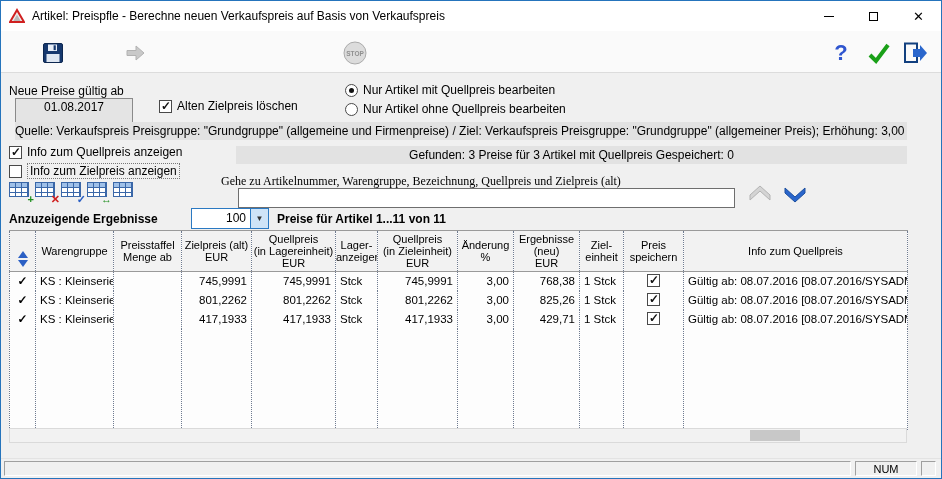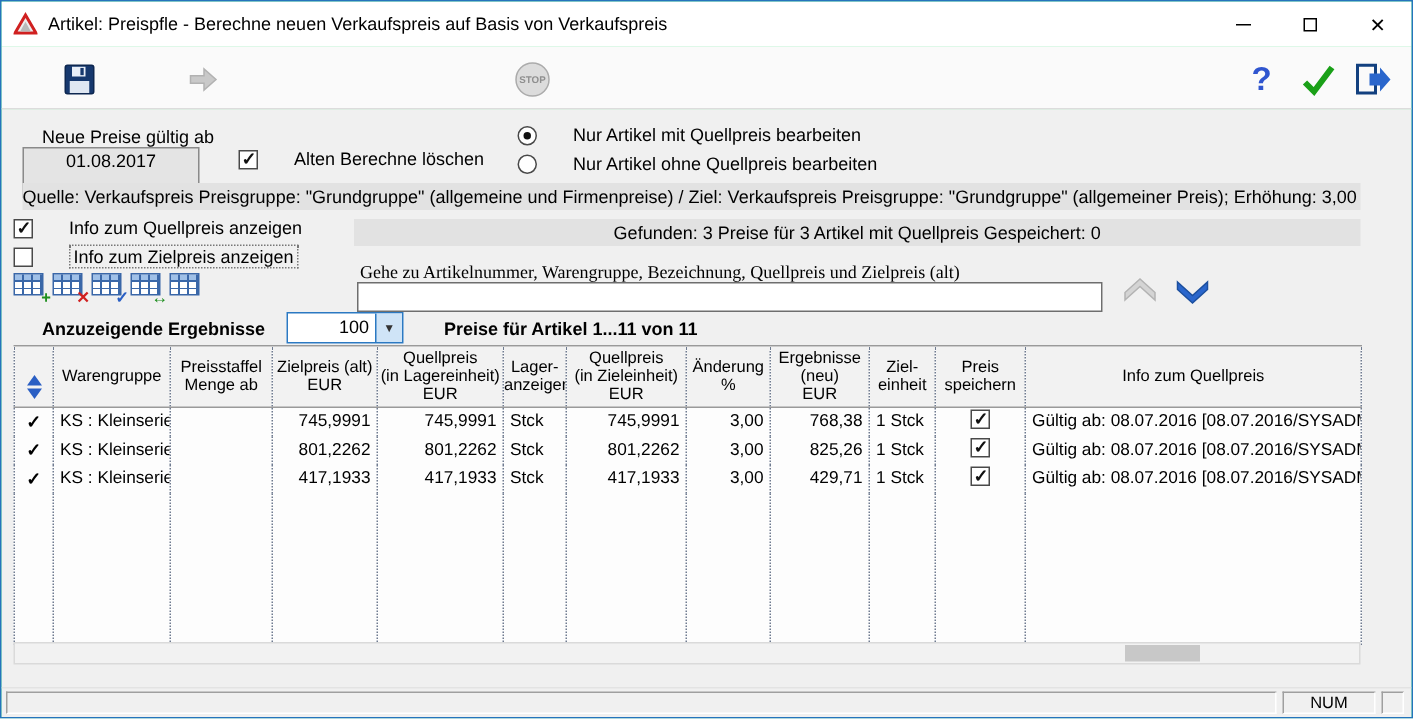--- a/index.html
+++ b/index.html
@@ -1,21 +1,21 @@
 <!DOCTYPE html>
 <html><head>
 <meta charset="utf-8">
 <style>
   * { box-sizing: border-box; margin: 0; padding: 0; }
   html,body { background:#ffffff; }
   body { font-family: "Liberation Sans", sans-serif; font-size: 12px; color:#000; }
 
   .window {
     position: relative; width: 942px; height: 479px;
-    border: 1px solid #2574bc; background:#86efac; overflow: hidden;
+    border: 1px solid #2574bc; background:#4d7c0f; overflow: hidden;
   }
 
   
   .titlebar {
     position:absolute; top:0; left:0; right:0; height:30px;
     background:#ffffff; display:flex; align-items:center; padding-left:8px;
   }
   .app-icon { width:16px; height:16px; margin-right:7px; flex:0 0 auto; }
   .title-text { flex:1; font-size:12px; white-space:nowrap; overflow:hidden; }
   .winbtns { display:flex; height:29px; }
@@ -33,21 +33,21 @@
   .tool-save { left:38px; }
   .tool-forward { left:120px; }
   .tool-stop { left:340px; }
   .tool-help { right:86px; font-size:22px; font-weight:bold; color:#2f55cf; }
   .tool-confirm { right:48px; }
   .tool-exit { right:12px; }
 
   
   .main { position:absolute; top:72px; left:0; right:0; bottom:20px; background:#f0f0f0; }
   .abs { position:absolute; }
-  .lbl { font-size:12px; white-space:nowrap;margin-left:19px; }
+  .lbl { font-size:12px; white-space:nowrap; }
   .bold { font-weight:bold; }
 
   .sunkfield {
     background:#e4e4e4; border:1px solid #8a8a8a; text-align:center;
     font-size:12px;
   }
   .graybar {
     background:#e2e2e2; text-align:center; font-size:12px; line-height:18px;
     white-space:nowrap; overflow:hidden;
   }
@@ -173,21 +173,21 @@
     </div>
   </div>
 
   <div class="main">
 
     <span class="abs lbl" style="left:8px; top:11px;">Neue Preise gültig ab</span>
     <div class="abs sunkfield" style="left:14px; top:25px; width:118px; height:34px; line-height:17px;">01.08.2017</div>
 
     <div class="ctl" style="left:158px; top:26px;">
       <span class="cb checked"></span>
-      <span class="lbl">Alten Berechne löschen</span>
+      <span class="lbl">Alten Zielpreis löschen</span>
     </div>
 
     <div class="ctl" style="left:344px; top:10px;">
       <span class="radio checked"></span>
       <span class="lbl">Nur Artikel mit Quellpreis bearbeiten</span>
     </div>
     <div class="ctl" style="left:344px; top:29px;">
       <span class="radio"></span>
       <span class="lbl">Nur Artikel ohne Quellpreis bearbeiten</span>
     </div>

